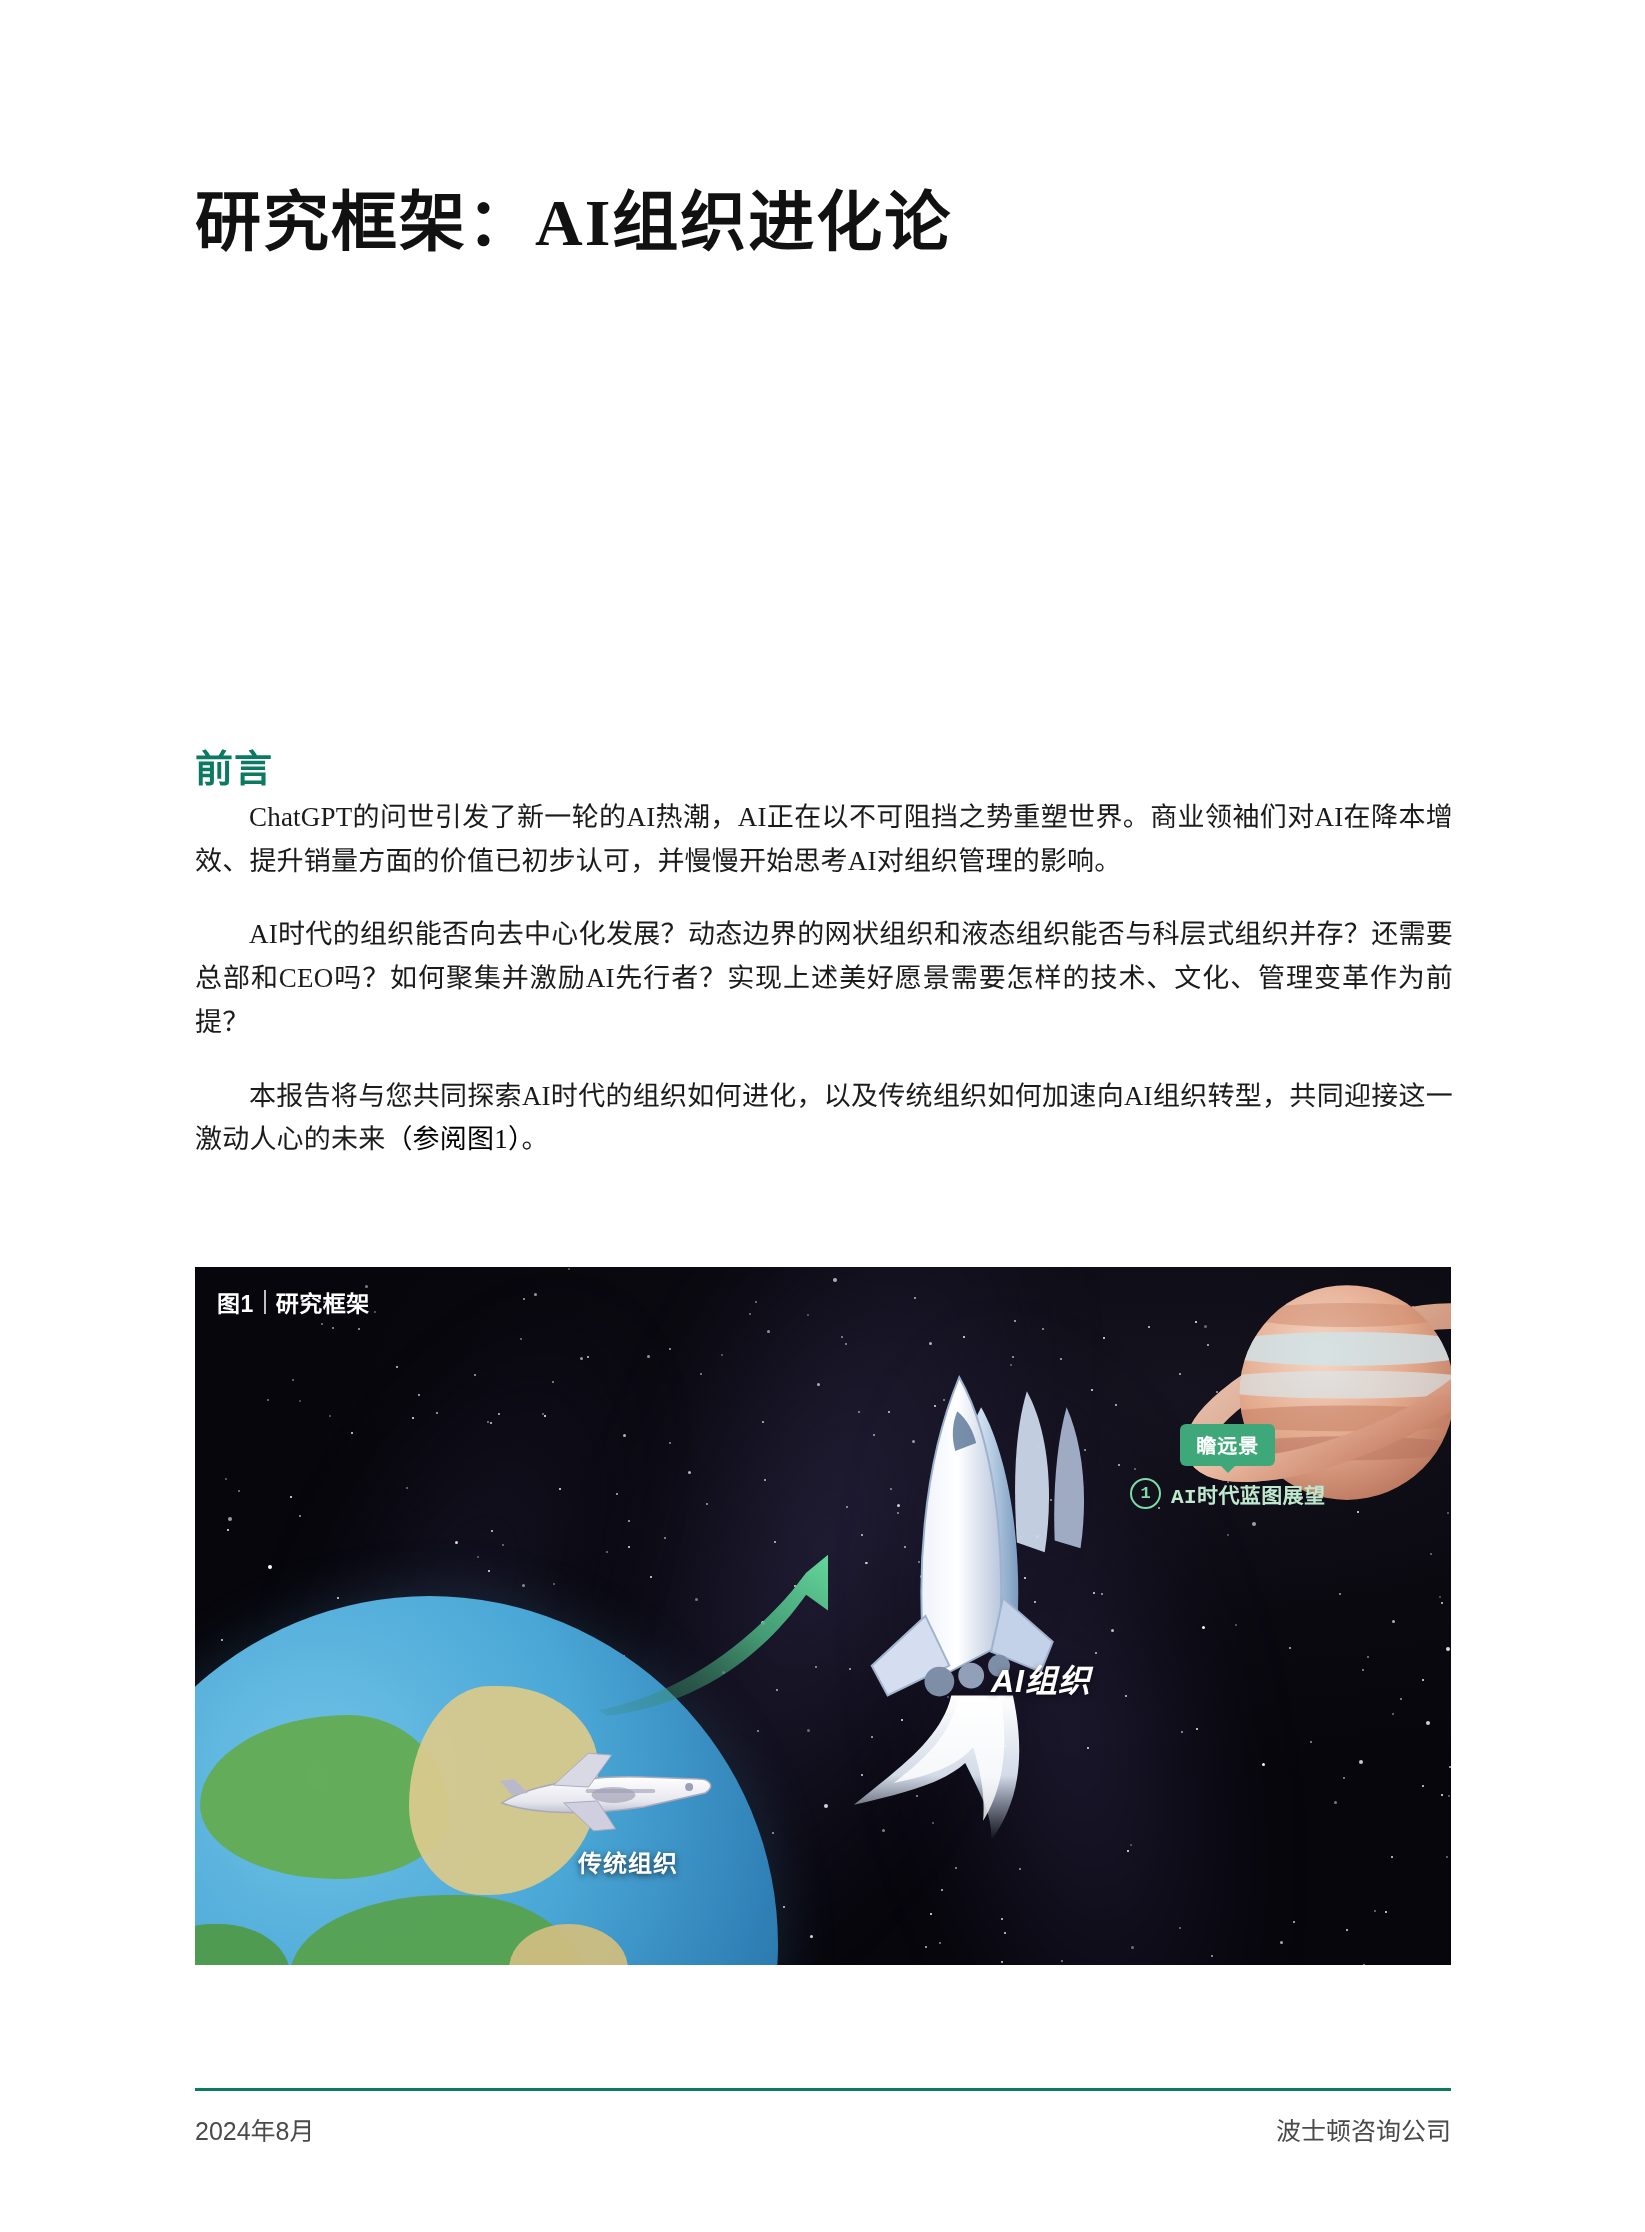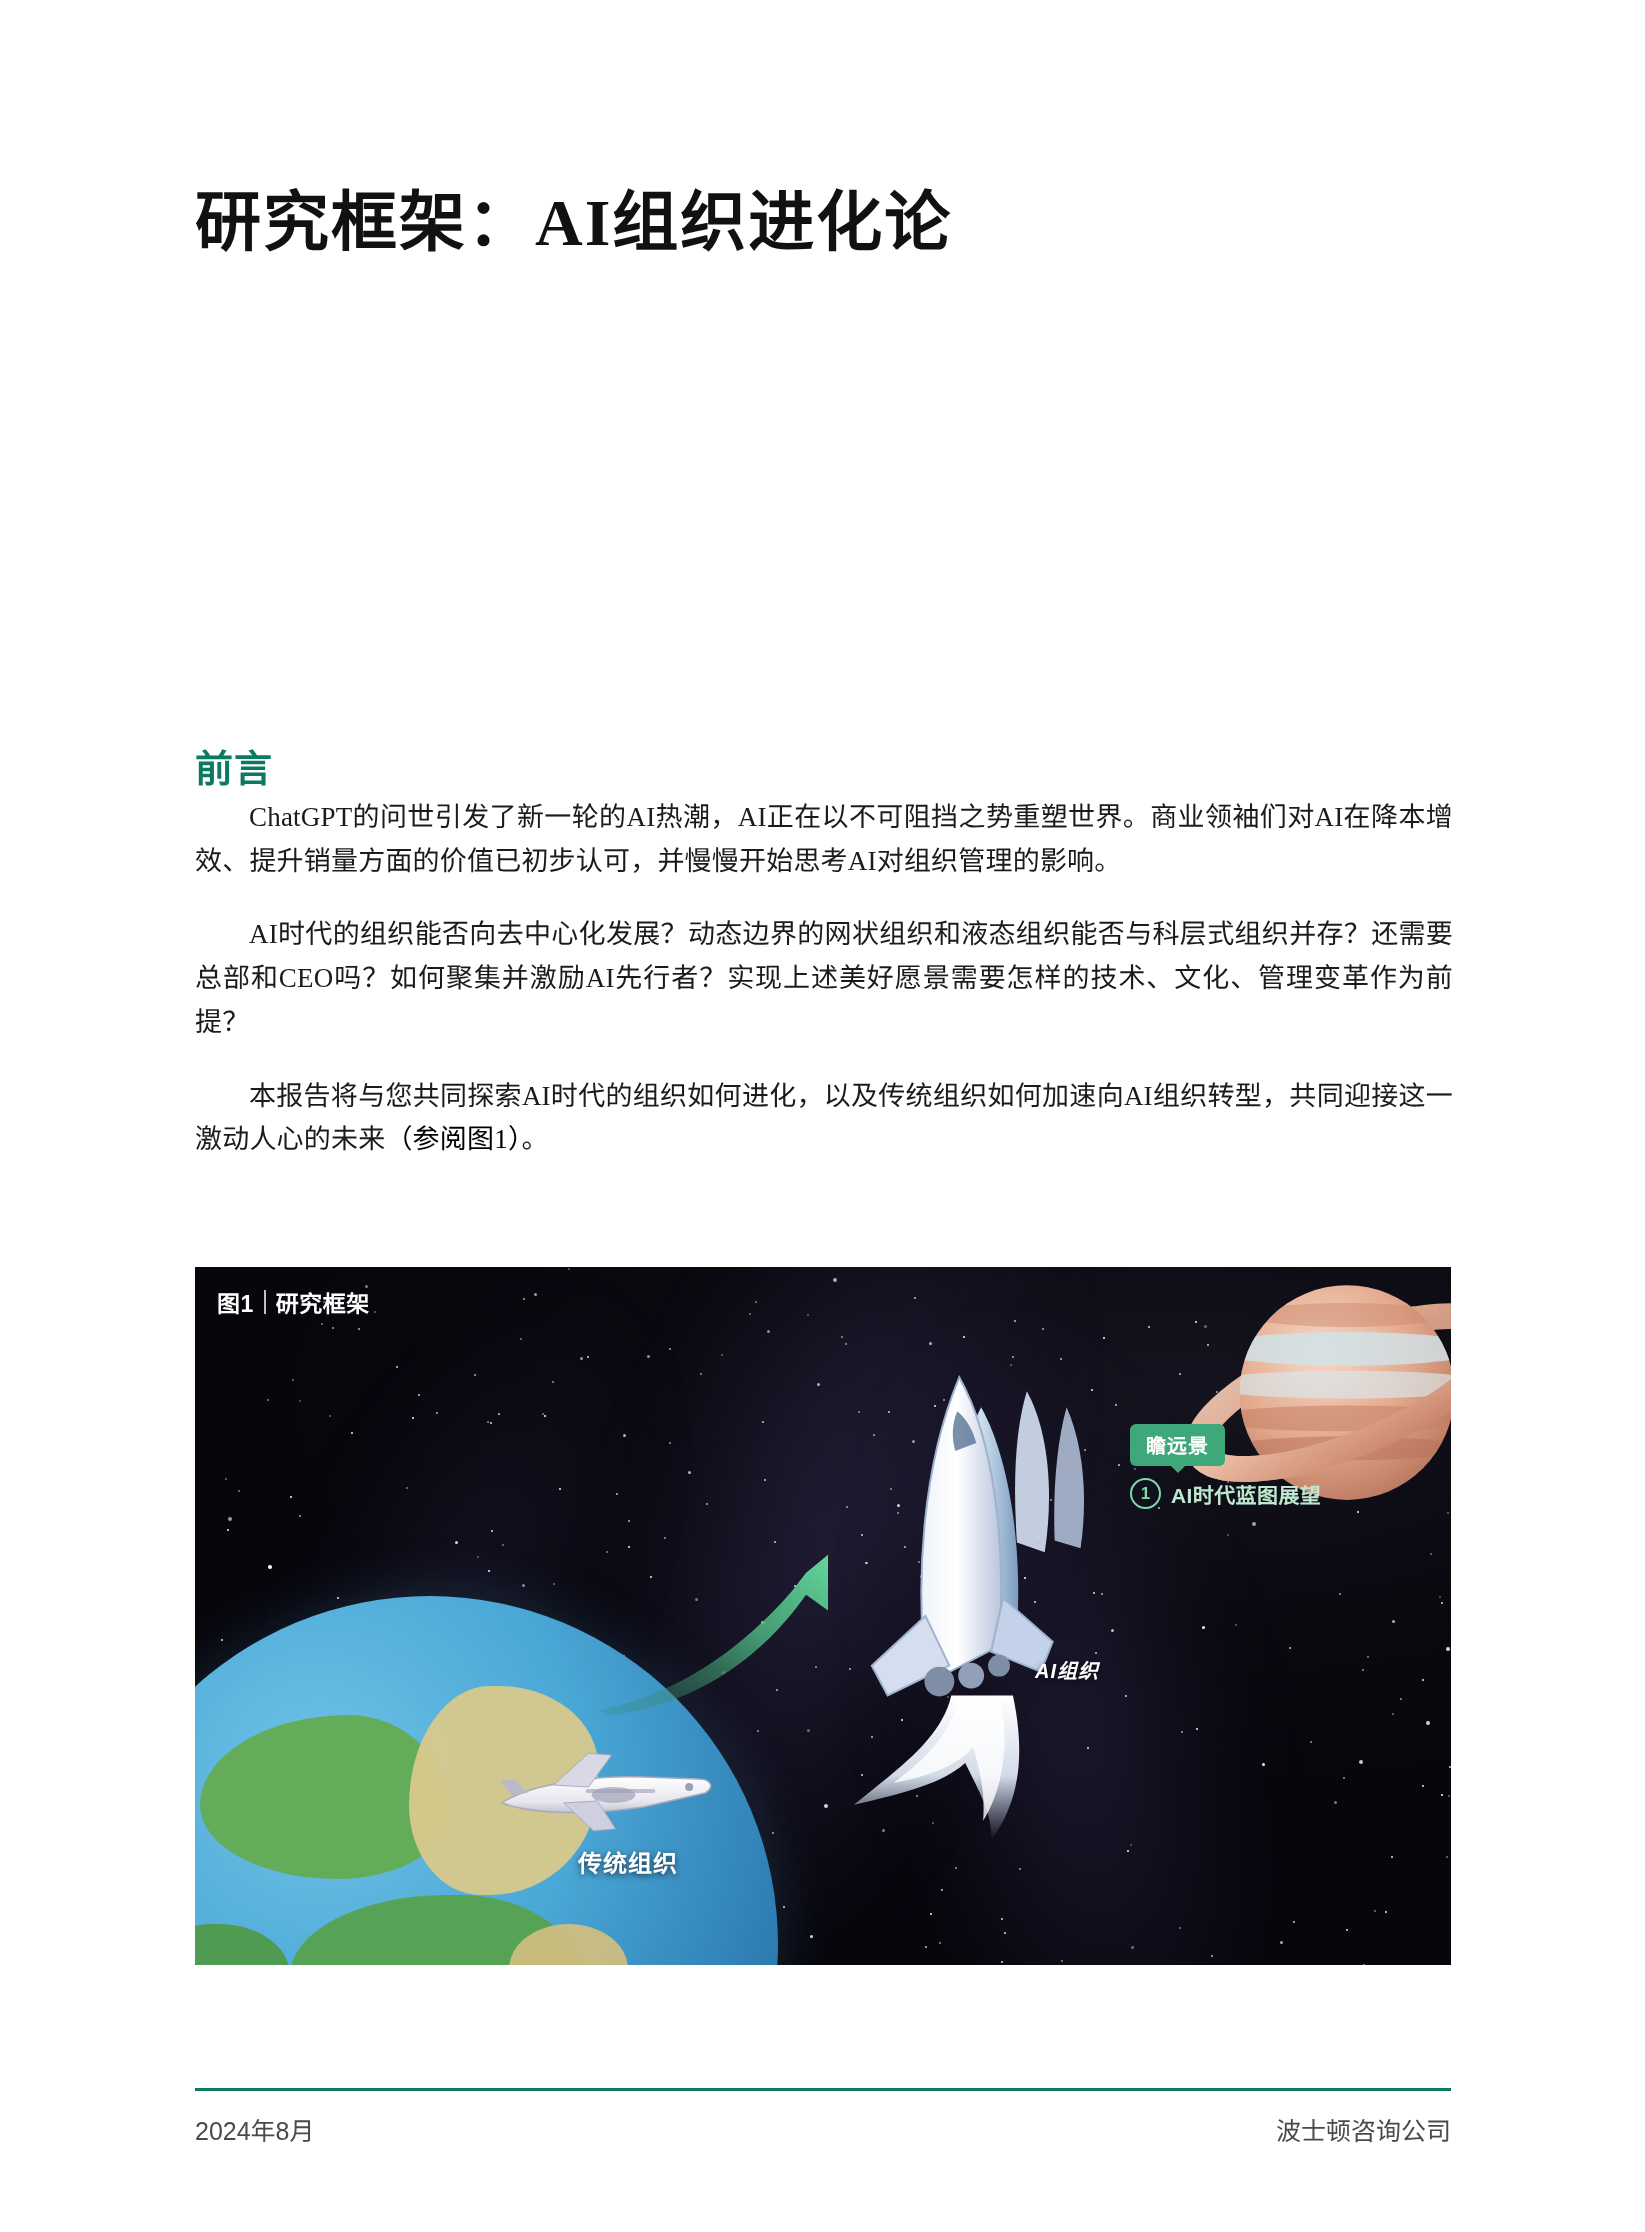--- a/index.html
+++ b/index.html
@@ -258,35 +258,34 @@
     font-weight: 700;
     display: flex;
     align-items: center;
     justify-content: center;
     flex: 0 0 auto;
   }
 
   .co-explore { left: 413px; top: 127px; text-align: center; }
   .co-explore .tag-wrap { text-align: center; }
   .co-today   { left: 214px; top: 227px; text-align: center; }
-  .co-vision  { left: 935px; top: 157px; text-align: left; }
+  .co-vision  { left: 935px; top: 157px; text-align: center; font-family: Liberation Mono, monospace; }
 
   .label-ai-org {
     position: absolute;
     left: 796px;
     top: 388px;
     color: #ffffff;
     font-family: "Liberation Sans", sans-serif;
     font-weight: 700;
-    font-size: 20px;
+    font-size: 32px;
     font-style: italic;
     letter-spacing: 1px;
     z-index: 14;
     text-shadow: 0 2px 6px rgba(0,0,0,.6);
-    margin-left: 44px;
   }
   .label-trad-org {
     position: absolute;
     left: 383px;
     top: 577px;
     color: #ffffff;
     font-family: "Liberation Sans", sans-serif;
     font-weight: 700;
     font-size: 24px;
     letter-spacing: 1px;

